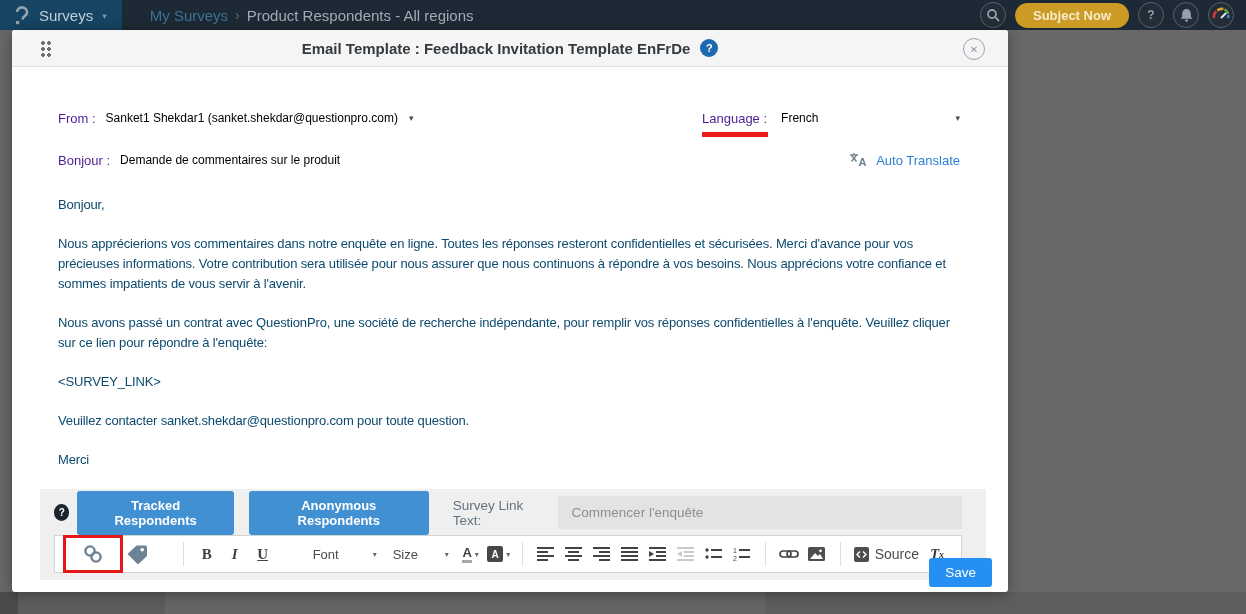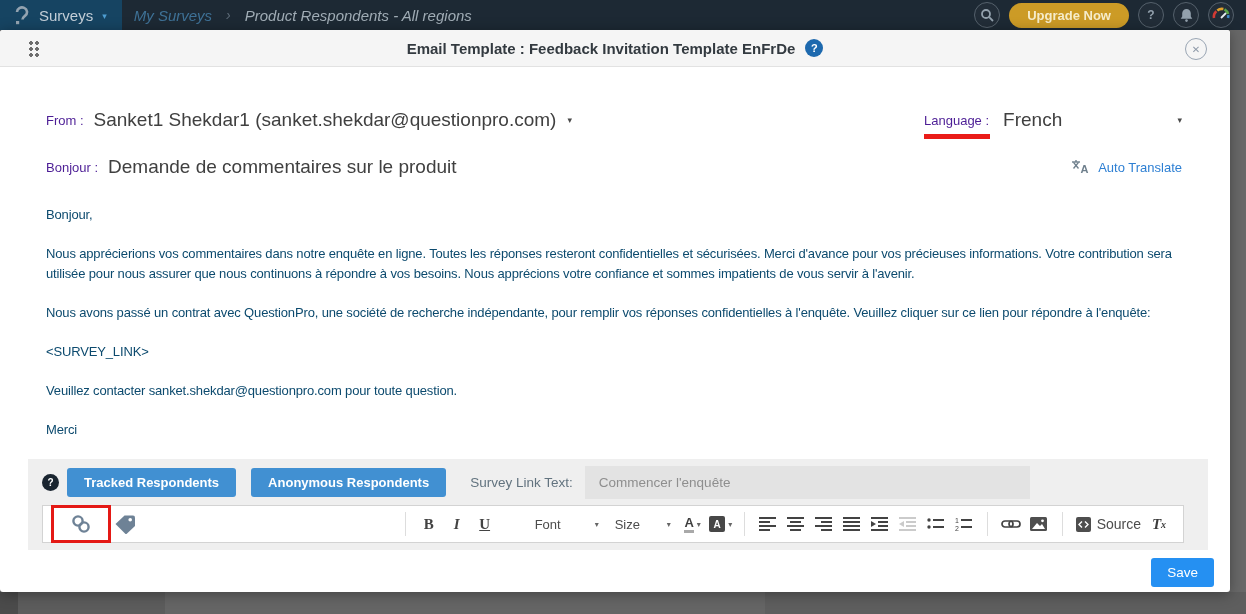--- a/index.html
+++ b/index.html
@@ -11,37 +11,37 @@
     overflow: hidden;
   }
   
   .topbar {
     position:absolute; top:0; left:0; width:1246px; height:30px;
     background:#1d2934; display:flex; align-items:center; z-index:1;
   }
   .brand-panel { height:30px; background:#164462; display:flex; align-items:center; padding:1px 15px 0 14px; gap:9px; }
   .brand-label { color:#c3ced7; font-size:15px; }
   .brand-caret { color:#4e9ed2; font-size:9px; }
-  .breadcrumb { margin-left:12px; display:flex; align-items:center; gap:14px; font-size:15px;font-style:italic; }
+  .breadcrumb { margin-left:28px; display:flex; align-items:center; gap:7px; font-size:15px; }
   .bc-parent { color:#3e7196; }
   .bc-sep { color:#5d6b77; font-size:14px; }
   .bc-current { color:#a0acb5; }
   .top-actions { margin-left:auto; display:flex; align-items:center; gap:9px; padding-right:12px; }
   .circle-btn {
     width:26px; height:26px; border:1.5px solid #55616c; border-radius:50%;
     display:flex; align-items:center; justify-content:center; color:#93a1ad;
     font-size:12px; font-weight:bold; background:#222d38;
   }
   .upgrade-btn {
     background:#cc9b26; color:#f6ecca; font-weight:bold; font-size:13px;
     border-radius:13px; padding:5px 18px; border:none;
   }
   
   .modal {
-    position:absolute; left:0; top:30px; width:1230px; height:562px;
+    position:absolute; left:12px; top:30px; width:996px; height:562px;
     background:#fff; border-radius:3px; z-index:2; box-shadow:0 2px 14px rgba(0,0,0,.35);
   }
   .m-header {
     height:37px; background:#f5f5f5; border-bottom:1px solid #e2e2e2;
     display:flex; align-items:center; justify-content:center; position:relative;
     border-radius:3px 3px 0 0;
   }
   .drag-handle {
     position:absolute; left:28px; top:10px; width:12px; height:18px;
     background-image:radial-gradient(circle,#6e6e6e 1.6px,transparent 1.9px);
@@ -55,21 +55,21 @@
   .close-btn {
     position:absolute; right:23px; top:8px; width:22px; height:22px;
     border:1.5px solid #9aa6b4; border-radius:50%; color:#8d99a8; font-size:10px;
     display:flex; align-items:center; justify-content:center; background:#f5f5f5;
   }
   .m-body { padding:0 48px 0 46px; position:relative; }
   .meta-row { display:flex; align-items:center; }
   .row1 { margin-top:42px; }
   .row2 { margin-top:25px; }
   .meta-label { color:#4c1d95; font-size:13px; white-space:nowrap; }
-  .meta-value { color:#404040; font-size:19px; margin-left:10px; white-space:nowrap; }
+  .meta-value { color:#000000; font-size:12px; margin-left:10px; white-space:nowrap; }
   .caret { color:#4a4a4a; font-size:9px; margin-left:11px; }
   .lang-group { margin-left:auto; display:flex; align-items:center; width:258px; }
   .lang-label-wrap { position:relative; }
   .lang-indicator { position:absolute; left:0; top:calc(100% + 5px); width:66px; height:5px; background:#ea1c18; }
   .lang-caret { margin-left:auto; }
   .translate-group { margin-left:auto; display:flex; align-items:center; gap:8px; color:#2d7fd3; font-size:13px; }
   
   .email-body { margin-top:27px; font-size:13px; letter-spacing:-0.15px; color:#0c4a6e; }
   .email-body p { margin:0 0 19px; line-height:20px; }
   
@@ -144,21 +144,21 @@
     <span class="bc-sep">›</span>
     <span class="bc-current">Product Respondents - All regions</span>
   </div>
   <div class="top-actions">
     <span class="circle-btn">
       <svg width="14" height="14" viewBox="0 0 14 14">
         <circle cx="6" cy="6" r="4" fill="none" stroke="#93a1ad" stroke-width="1.8"></circle>
         <line x1="9.2" y1="9.2" x2="13" y2="13" stroke="#93a1ad" stroke-width="1.8"></line>
       </svg>
     </span>
-    <button class="upgrade-btn">Upgrade Now</button>
+    <button class="upgrade-btn">Subject Now</button>
     <span class="circle-btn">
       <span>?</span>
     </span>
     <span class="circle-btn">
       <svg width="13" height="14" viewBox="0 0 13 14">
         <path d="M6.5,1 a4.3,4.3 0 0 0 -4.3,4.3 v3.2 l-1.5,2.3 h11.6 l-1.5,-2.3 v-3.2 a4.3,4.3 0 0 0 -4.3,-4.3 z" fill="#93a1ad"></path>
         <circle cx="6.5" cy="12.6" r="1.3" fill="#93a1ad"></circle>
       </svg>
     </span>
     <span class="circle-btn">

